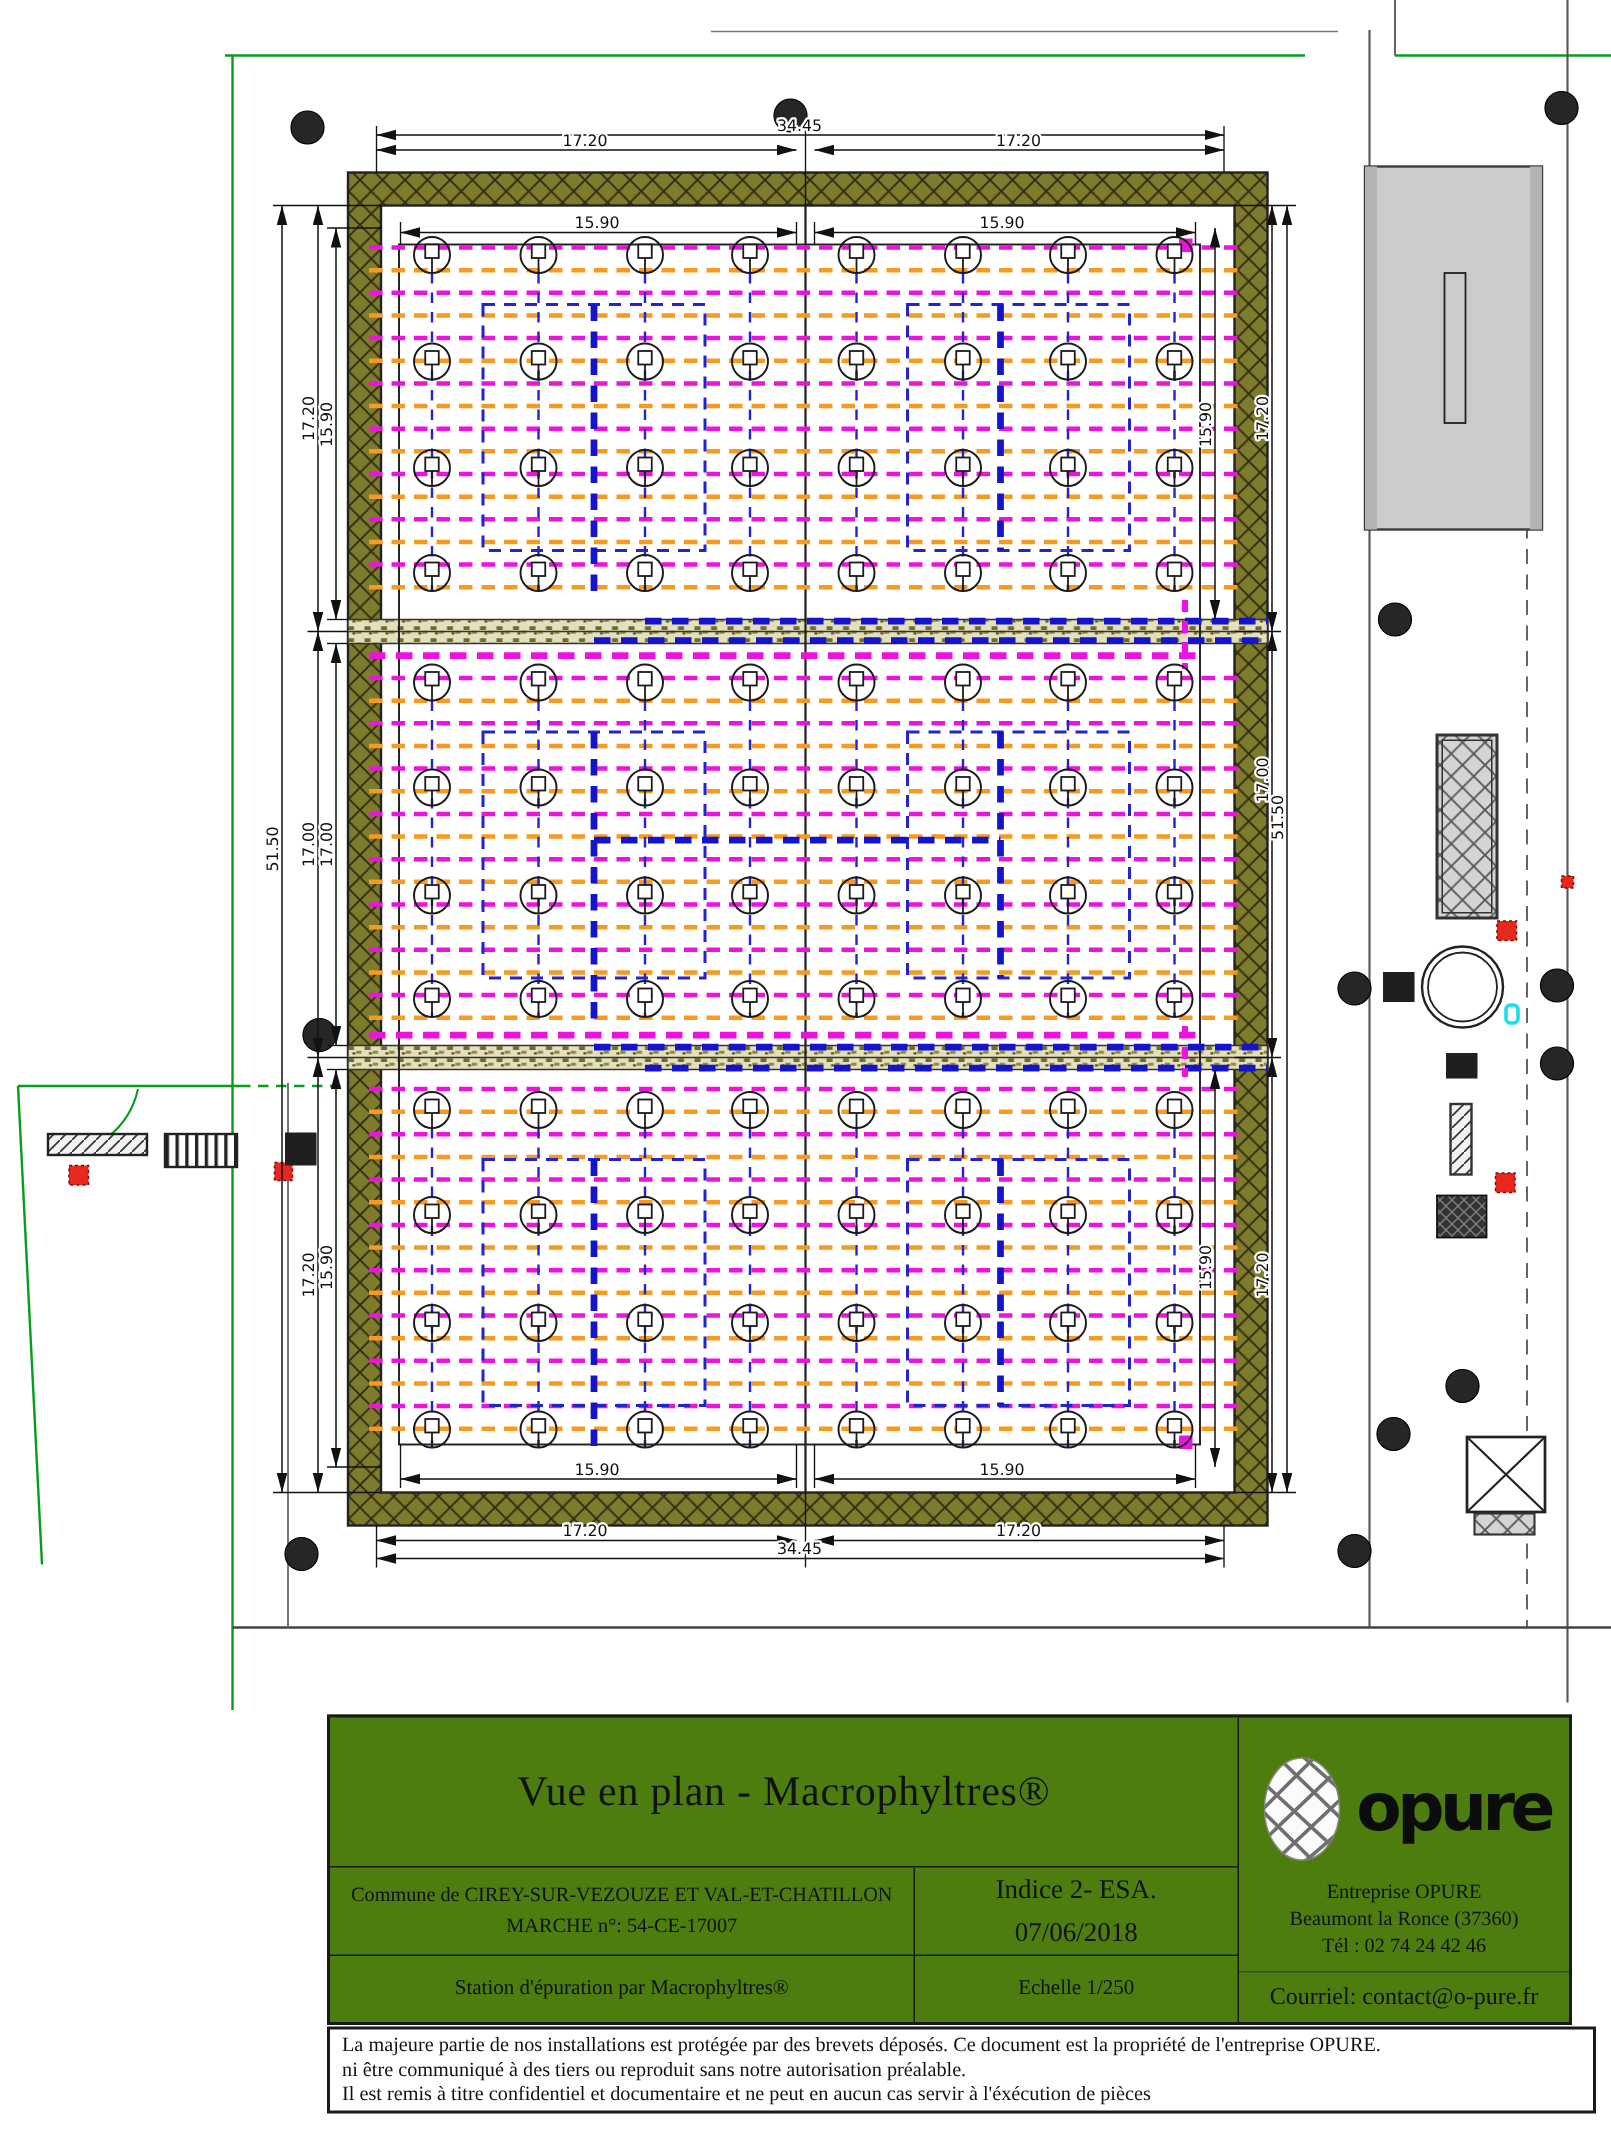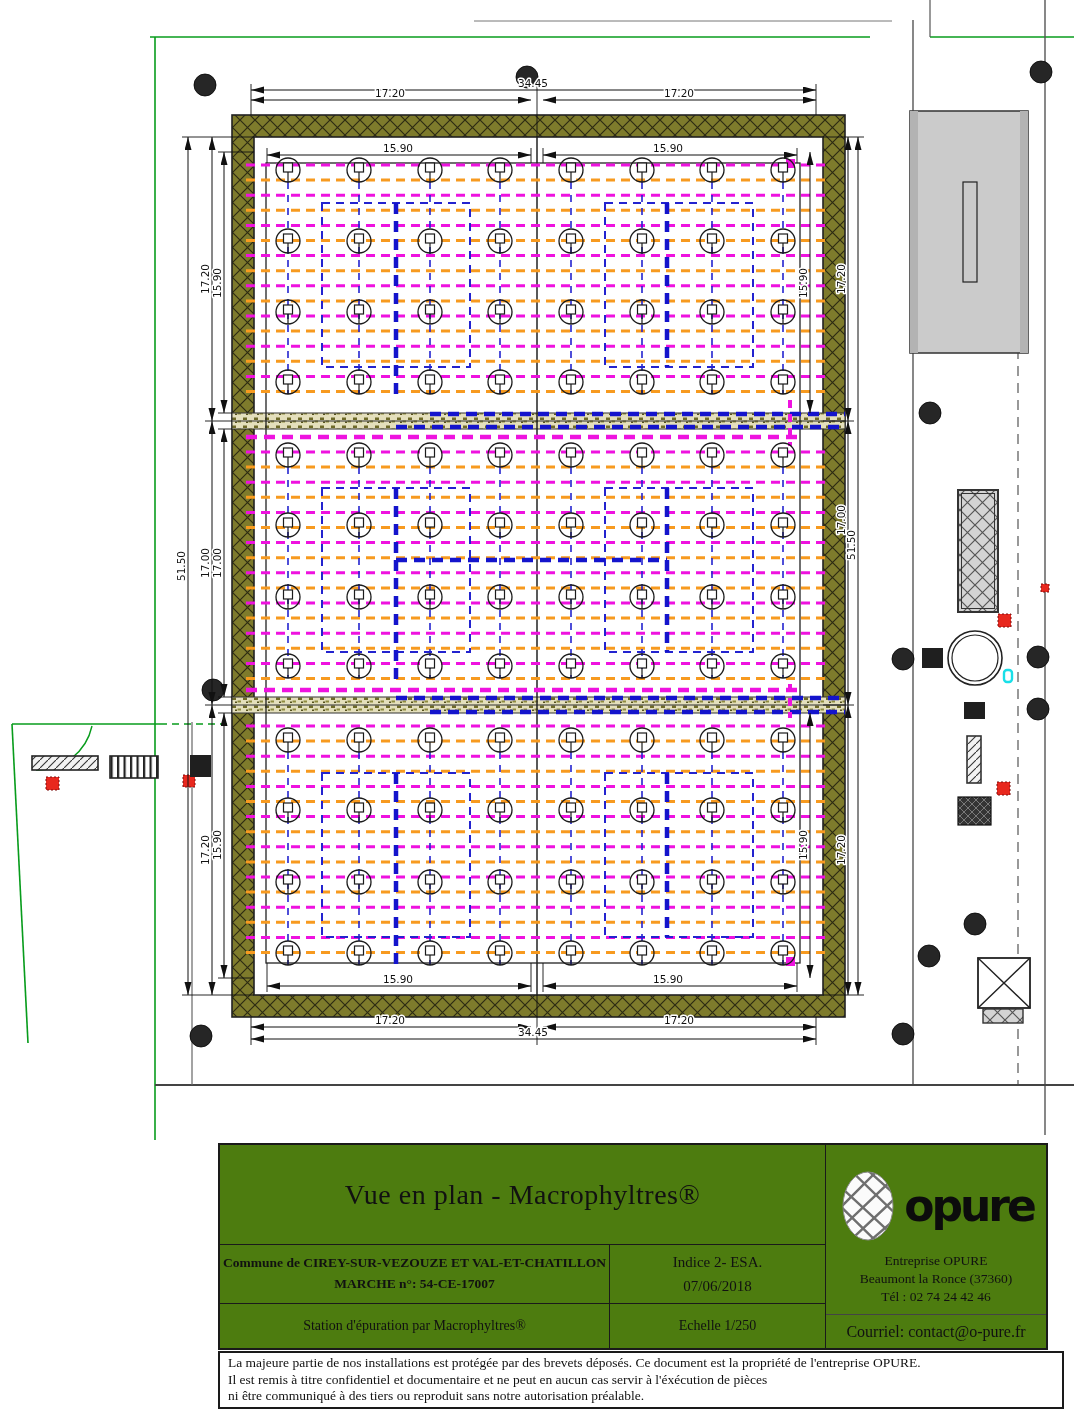--- a/index.html
+++ b/index.html
@@ -9,23 +9,23 @@
   #plan-svg text{font:10.5px "DejaVu Sans",sans-serif;fill:#111;
          paint-order:stroke;stroke:#fff;stroke-width:3px;stroke-linejoin:round;}
   
   .tb{position:absolute;left:218px;top:1143px;width:826px;height:203px;
       border:2.5px solid #1a1a1a;background:#4d7c0f;display:grid;
       grid-template-columns:390px 216px 1fr;grid-template-rows:100px 59px 1fr;}
   .tb .cell{display:flex;flex-direction:column;align-items:center;justify-content:center;text-align:center;}
   .c-title{grid-column:1/3;grid-row:1;border-bottom:1.5px solid #1a1a1a;border-right:1.5px solid #1a1a1a;
            font-size:28px;letter-spacing:.5px;}
   .c-commune{grid-column:1;grid-row:2;border-bottom:1.5px solid #1a1a1a;border-right:1.5px solid #1a1a1a;
-           font-size:13.5px;line-height:1.55;font-weight:bold;}
+           font-size:13.5px;line-height:1.55;}
   .c-indice{grid-column:2;grid-row:2;border-bottom:1.5px solid #1a1a1a;border-right:1.5px solid #1a1a1a;
-           font-size:15px;line-height:1.6;}
+           font-size:18px;line-height:1.6;}
   .c-station{grid-column:1;grid-row:3;border-right:1.5px solid #1a1a1a;font-size:14px;}
   .c-echelle{grid-column:2;grid-row:3;border-right:1.5px solid #1a1a1a;font-size:14px;}
   .c-logo{grid-column:3;grid-row:1/4;justify-content:flex-start;padding-top:14px;}
   .logo-row{display:flex;align-items:center;gap:2px;}
   .wordmark{font-family:"DejaVu Sans",sans-serif;font-weight:700;font-size:44px;
             letter-spacing:-3px;color:#0c0c0c;line-height:1;}
   .company{font-size:13.5px;line-height:1.35;margin-top:6px;}
   .email-row{font-size:16px;border-top:1.2px solid #444;width:100%;margin-top:8px;padding-top:8px;}
   
   .disc{position:absolute;left:218px;top:1351px;width:826px;height:50px;
@@ -887,16 +887,16 @@
         <div>Entreprise OPURE</div>
         <div>Beaumont la Ronce (37360)</div>
         <div>Tél : 02 74 24 42 46</div>
       </div>
       <div class="email-row">Courriel: contact@o-pure.fr</div>
     </div>
   </div>
 
   <div class="disc">
     <div>La majeure partie de nos installations est protégée par  des brevets déposés. Ce document est la propriété de l'entreprise OPURE.</div>
+    <div>ni être communiqué à des tiers ou reproduit sans  notre autorisation préalable.</div>
     <div>Il est remis à titre confidentiel et  documentaire et ne peut en aucun cas servir à l'éxécution de pièces</div>
-    <div>ni être communiqué à des tiers ou reproduit sans  notre autorisation préalable.</div>
   </div>
 </div>
 
 </body></html>

